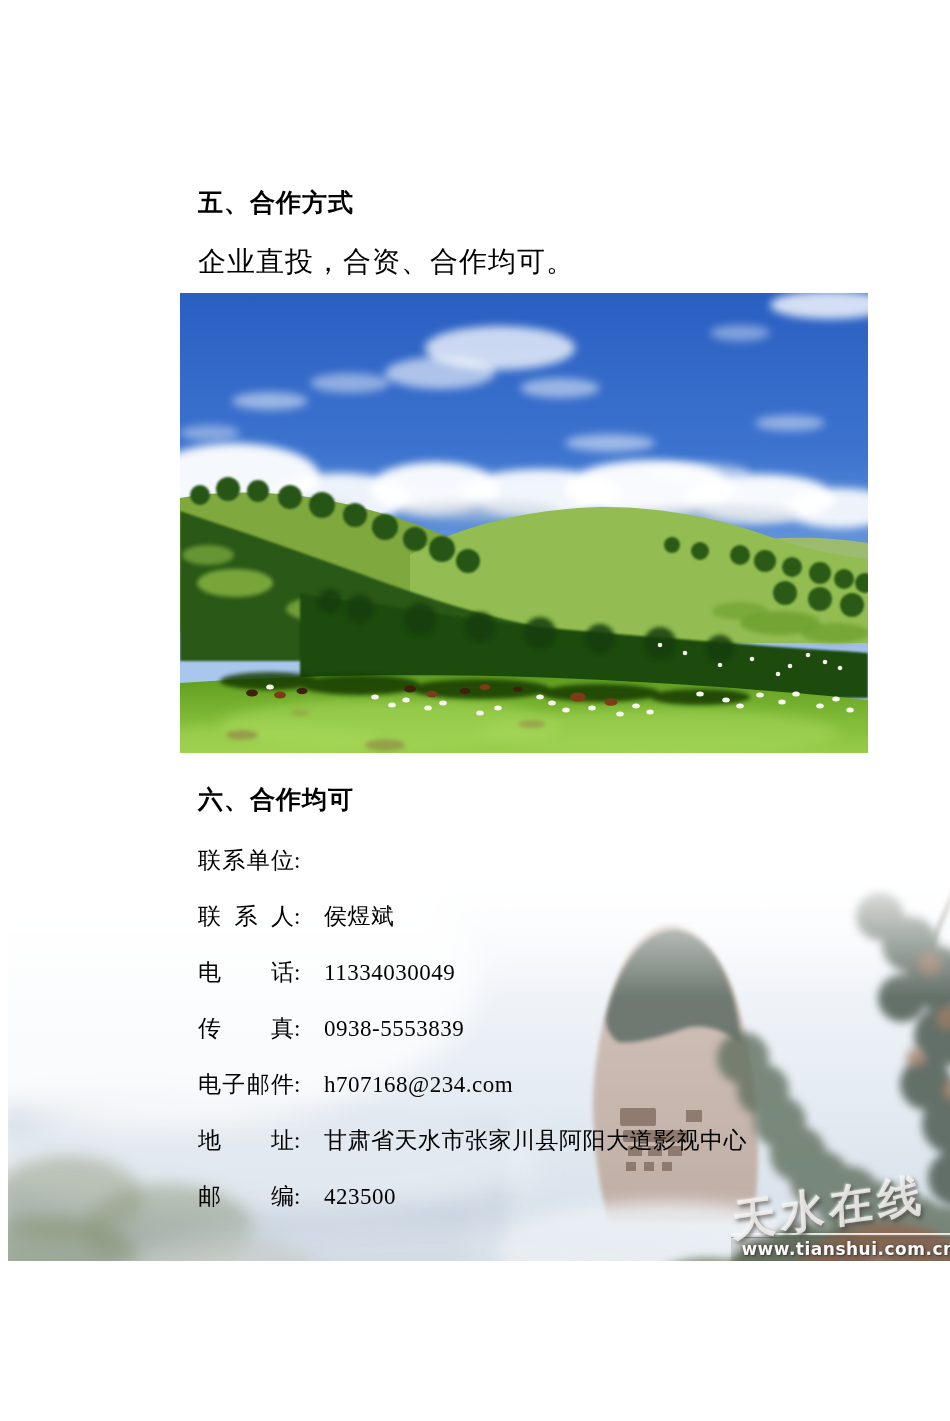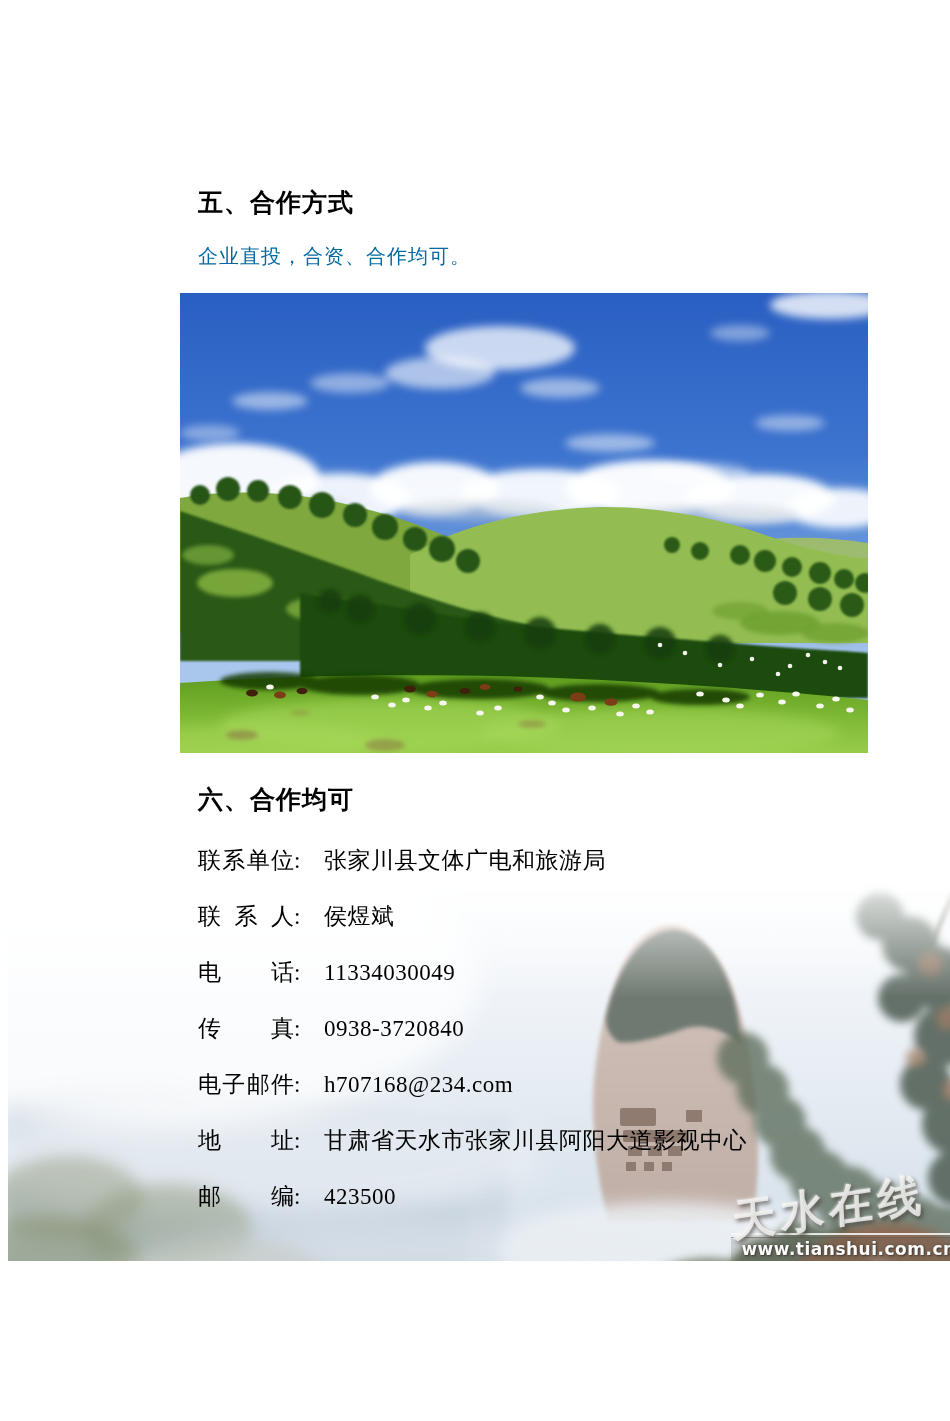--- a/index.html
+++ b/index.html
@@ -13,21 +13,21 @@
     position:absolute; left:190px;
     font-family:"Liberation Sans","DejaVu Sans",sans-serif;
     font-weight:700; font-size:25px; color:#000; letter-spacing:1px;
     white-space:nowrap;
   }
   .t5 { top:186px; }
   .t6 { top:783px; }
 
   .body-text {
     position:absolute; left:190px; top:243px;
-    font-size:20px; color:#0369a1; letter-spacing:1px; white-space:nowrap;
+    font-size:28px; color:#000000; letter-spacing:1px; white-space:nowrap;
   }
 
   .photo { position:absolute; left:172px; top:293px; width:688px; height:460px; }
   .photo svg { display:block; width:100%; height:100%; }
 
   .contact { position:absolute; left:190px; top:845px; }
   .contact-row {
     display:flex; align-items:baseline;
     height:26px; margin-bottom:30px;
     font-size:23px; color:#000; white-space:nowrap;
@@ -401,21 +401,20 @@
 
   <div class="contact">
     <div class="contact-row">
       <span class="contact-label">
           <span>联</span>
           <span>系</span>
           <span>单</span>
           <span>位</span>
         </span>
         <span class="contact-colon">:</span>
-        <span class="contact-value">张家川县文体广电和旅游局</span>
     </div>
     <div class="contact-row">
       <span class="contact-label">
           <span>联</span>
           <span>系</span>
           <span>人</span>
         </span>
         <span class="contact-colon">:</span>
         <span class="contact-value">侯煜斌</span>
     </div>
@@ -426,21 +425,21 @@
         </span>
         <span class="contact-colon">:</span>
         <span class="contact-value">11334030049</span>
     </div>
     <div class="contact-row">
       <span class="contact-label">
           <span>传</span>
           <span>真</span>
         </span>
         <span class="contact-colon">:</span>
-        <span class="contact-value">0938-3720840</span>
+        <span class="contact-value">0938-5553839</span>
     </div>
     <div class="contact-row">
       <span class="contact-label">
           <span>电</span>
           <span>子</span>
           <span>邮</span>
           <span>件</span>
         </span>
         <span class="contact-colon">:</span>
         <span class="contact-value">h707168@234.com</span>

